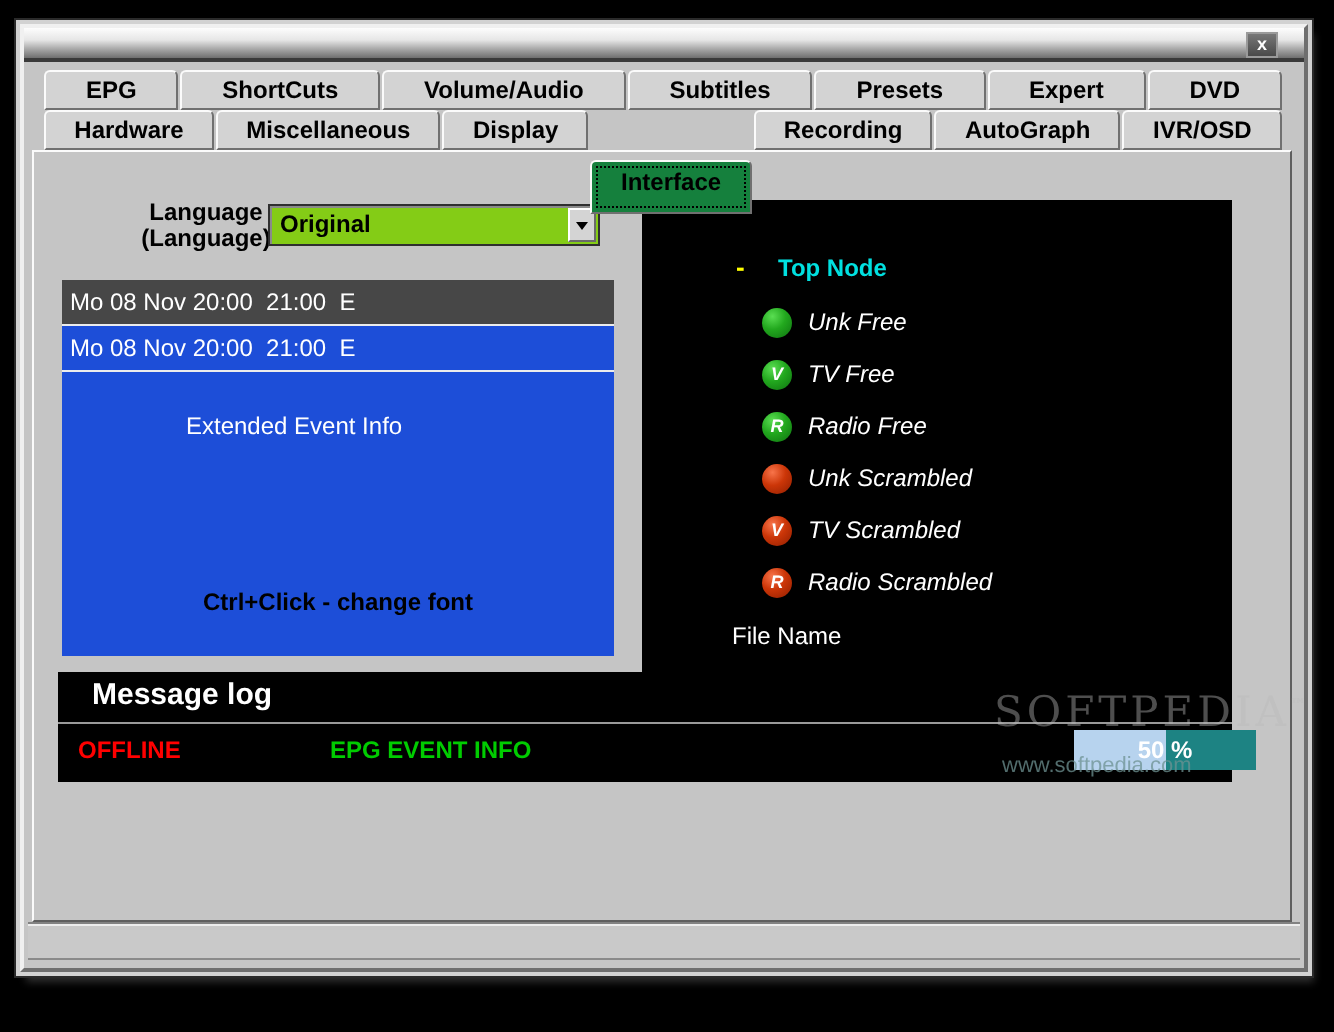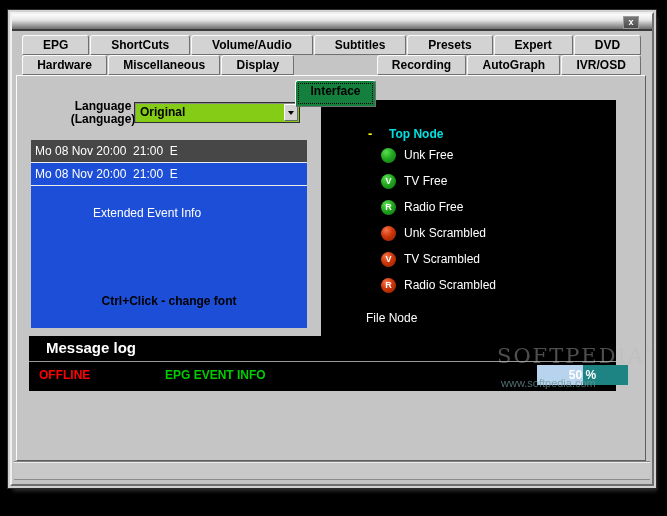--- a/index.html
+++ b/index.html
@@ -90,21 +90,21 @@
     position:absolute;left:304px;top:24px;width:295px;height:236px;background:#000;
   }
   .tree-root{
     margin:26px 0 6px 47px;display:flex;align-items:center;height:16px;
   }
   .tree-minus{
     color:#ffff00;font-weight:bold;font-size:13px;width:11px;line-height:10px;
   }
   .tree-root-label{color:#00e0e0;font-weight:bold;font-size:12px;margin-left:10px;}
   .tree-item{
-    display:flex;height:26px;margin-left:60px;
+    display:flex;align-items:center;height:26px;margin-left:60px;font-style:italic;
   }
   .dot{
     width:15px;height:15px;border-radius:50%;flex:0 0 15px;
     display:flex;align-items:center;justify-content:center;
     color:#fff;font-size:9px;font-weight:bold;line-height:15px;
   }
   .dot.green{background:radial-gradient(circle at 35% 28%,#5ade52 0%,#22a81e 45%,#0e7210 100%);}
   .dot.red{background:radial-gradient(circle at 35% 28%,#f8744a 0%,#cc3608 45%,#8f1e00 100%);}
   .tree-item-label{color:#fff;font-size:12px;margin-left:8px;}
   .tree-footer{margin:7px 0 0 45px;color:#fff;font-size:12px;}
@@ -227,21 +227,21 @@
         <span class="tree-item-label">Unk Scrambled</span>
       </div>
       <div class="tree-item">
         <span class="dot red">V</span>
         <span class="tree-item-label">TV Scrambled</span>
       </div>
       <div class="tree-item">
         <span class="dot red">R</span>
         <span class="tree-item-label">Radio Scrambled</span>
       </div>
-      <div class="tree-footer">File Node</div>
+      <div class="tree-footer">File Name</div>
     </div>
 
     <div class="msg-panel">
       <div class="msg-title">Message log</div>
       <div class="msg-divider"></div>
       <div class="msg-offline">OFFLINE</div>
       <div class="msg-epg">EPG EVENT INFO</div>
       <div class="progress">
         <div class="progress-fill"></div>
         <div class="progress-label">50 %</div>

